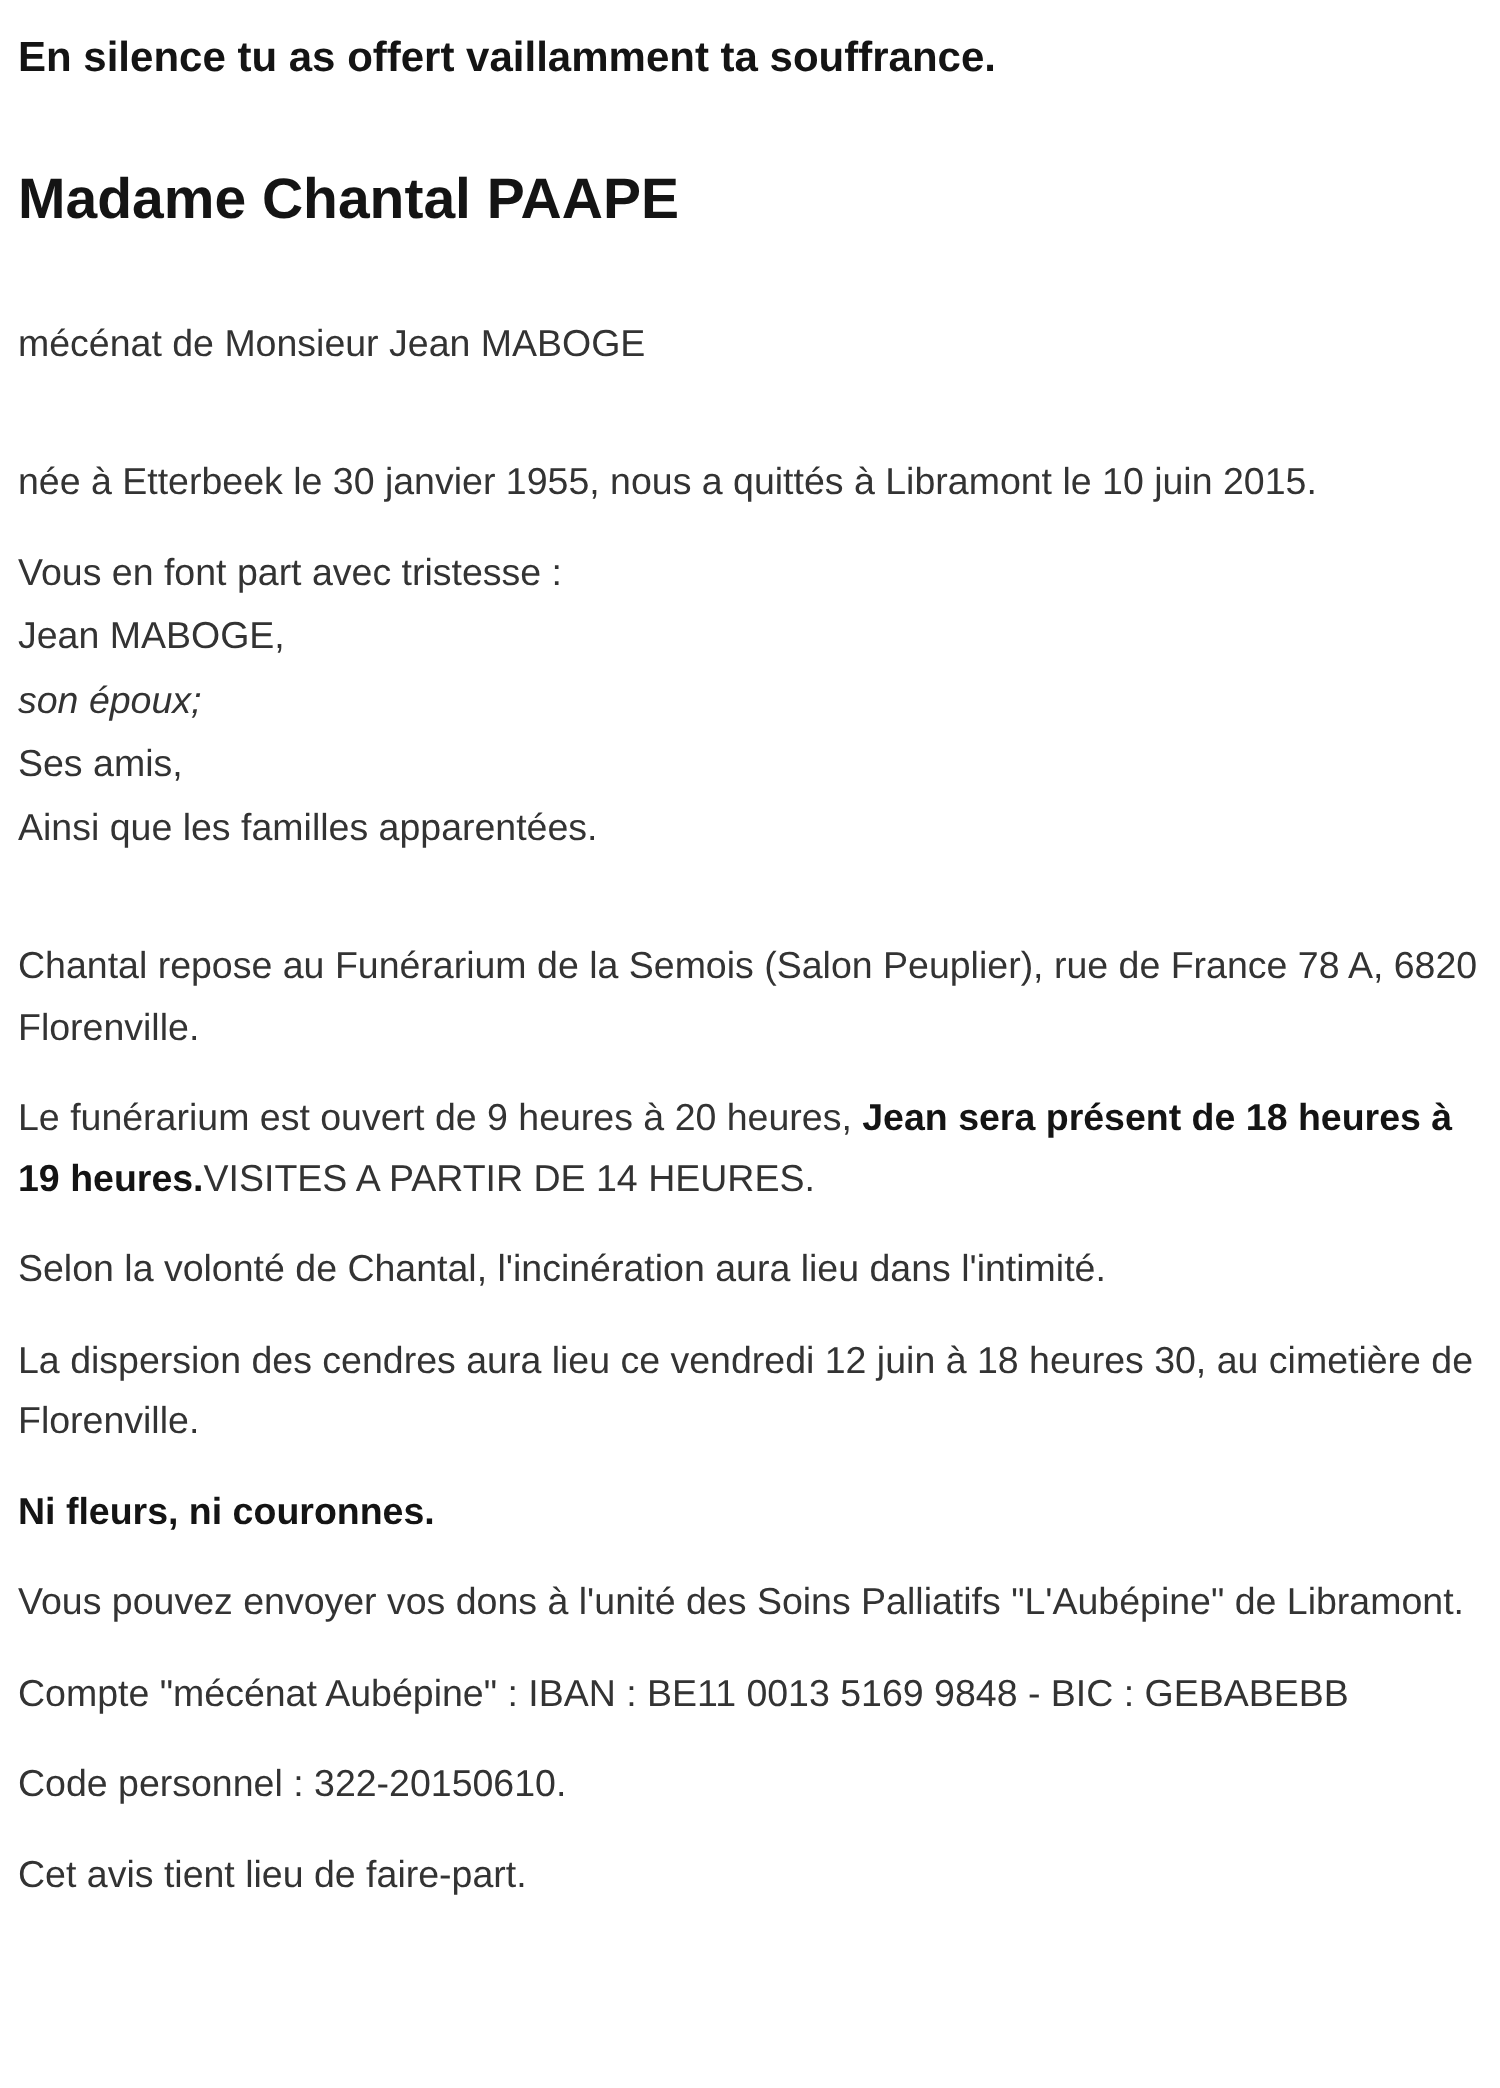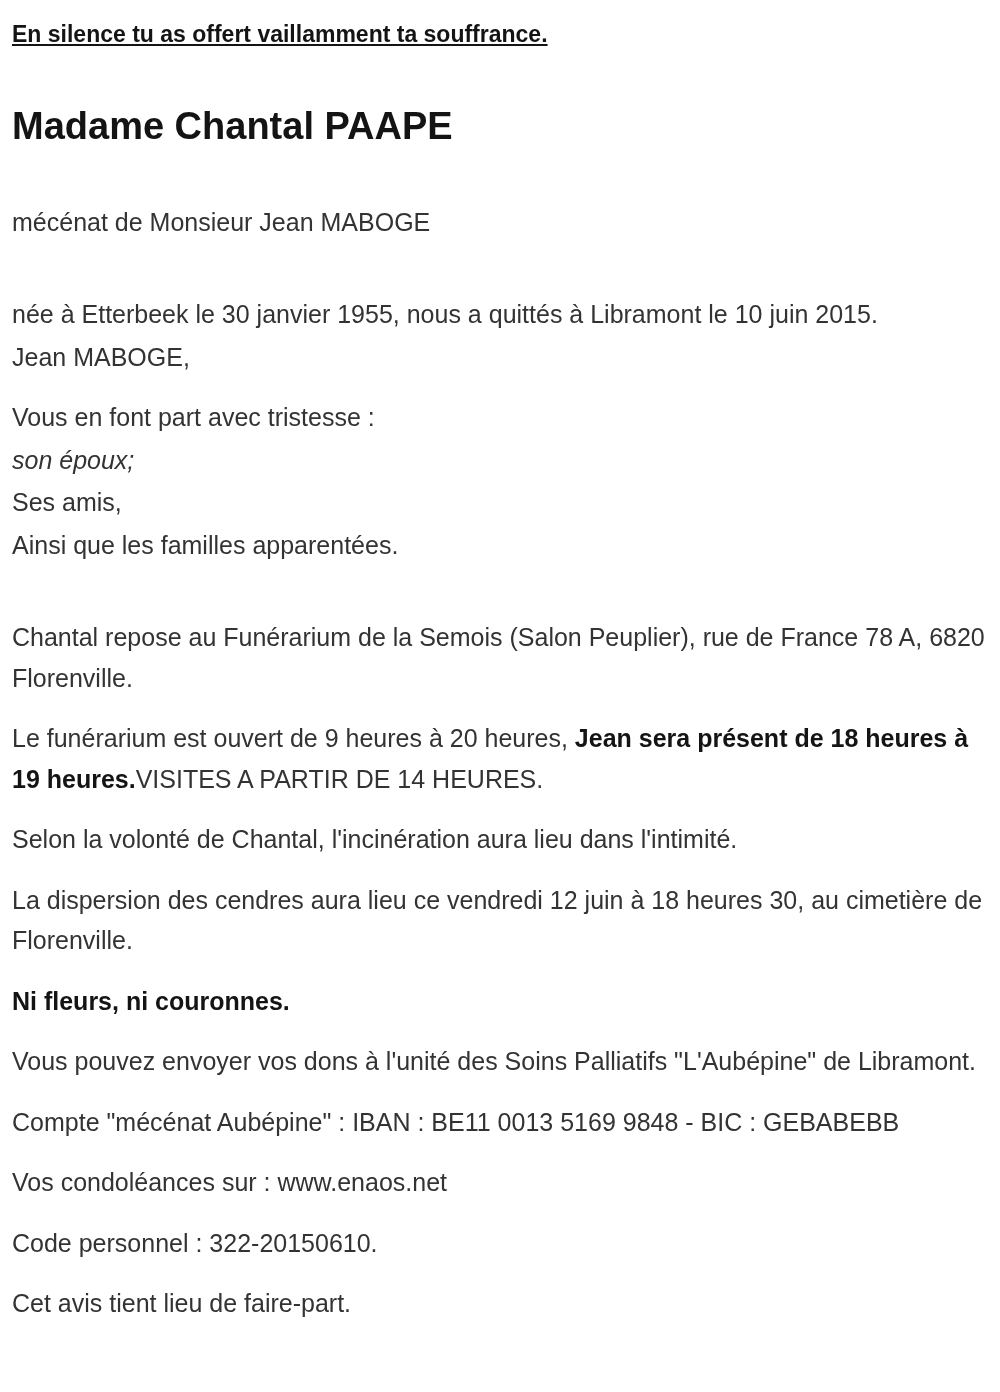--- a/index.html
+++ b/index.html
@@ -12,26 +12,25 @@
     width: 1000px;
     min-height: 1392px;
     margin: 0 auto;
     background: #ffffff;
     padding: 10px 12px 20px 12px;
     font-family: "Liberation Sans", sans-serif;
     color: #333333;
   }
   
   .epitaph {
-    font-size: 23px;
+    font-size: 28px;
     font-weight: bold;
     color: #141414;
     margin: 8px 0 0 0;
     line-height: 1.4;
-    text-decoration: underline;
   }
   .epitaph + .epitaph {
     margin-top: 14px;
   }
   
   .deceased-name {
     font-size: 38px;
     font-weight: bold;
     color: #141414;
     margin: 54px 0 0 0;
@@ -68,23 +67,23 @@
 
   <p class="epitaph">En silence tu as offert vaillamment ta souffrance.</p>
 
 
   <h1 class="deceased-name">Madame Chantal PAAPE</h1>
 
   <p class="body-line mt-lg">mécénat de Monsieur Jean MABOGE</p>
 
   <p class="body-line mt-lg">née à Etterbeek le 30 janvier 1955, nous a quittés à Libramont le 10 juin 2015.</p>
 
+  <p class="body-line mt-sm">Vous en font part avec tristesse :</p>
+
   <p class="body-line mt-xs">Jean MABOGE,</p>
-
-  <p class="body-line mt-sm">Vous en font part avec tristesse :</p>
 
   <p class="body-line mt-xs relation-line">son époux;</p>
 
   <p class="body-line mt-xs">Ses amis,</p>
 
   <p class="body-line mt-xs">Ainsi que les familles apparentées.</p>
 
   <p class="body-line mt-lg">Chantal repose au Funérarium de la Semois (Salon Peuplier), rue de France 78 A, 6820 Florenville.</p>
 
   <p class="body-line mt-sm"><span>Le funérarium est ouvert de 9 heures à 20 heures, </span><span class="bold-inline">Jean sera présent de 18 heures à 19 heures.</span><span>VISITES A PARTIR DE 14 HEURES.</span></p>
@@ -92,19 +91,18 @@
   <p class="body-line mt-sm">Selon la volonté de Chantal, l'incinération aura lieu dans l'intimité.</p>
 
   <p class="body-line mt-sm">La dispersion des cendres aura lieu ce vendredi 12 juin à 18 heures 30, au cimetière de Florenville.</p>
 
   <p class="body-line mt-sm bold-line">Ni fleurs, ni couronnes.</p>
 
   <p class="body-line mt-sm">Vous pouvez envoyer vos dons à l'unité des Soins Palliatifs "L'Aubépine" de Libramont.</p>
 
   <p class="body-line mt-sm">Compte "mécénat Aubépine" : IBAN : BE11 0013 5169 9848 - BIC : GEBABEBB</p>
 
-  <p class="body-line mt-sm">Vos condoléances sur : www.enaos.net</p>
 
   <p class="body-line mt-sm">Code personnel : 322-20150610.</p>
 
   <p class="body-line mt-sm">Cet avis tient lieu de faire-part.</p>
 
 </div>
 
 </body></html>

